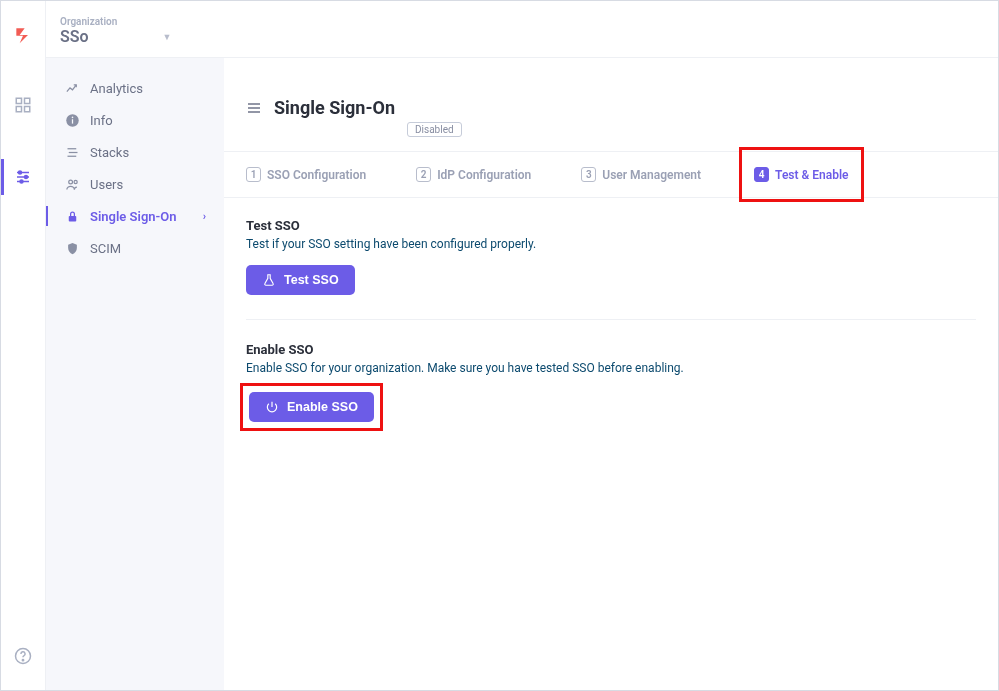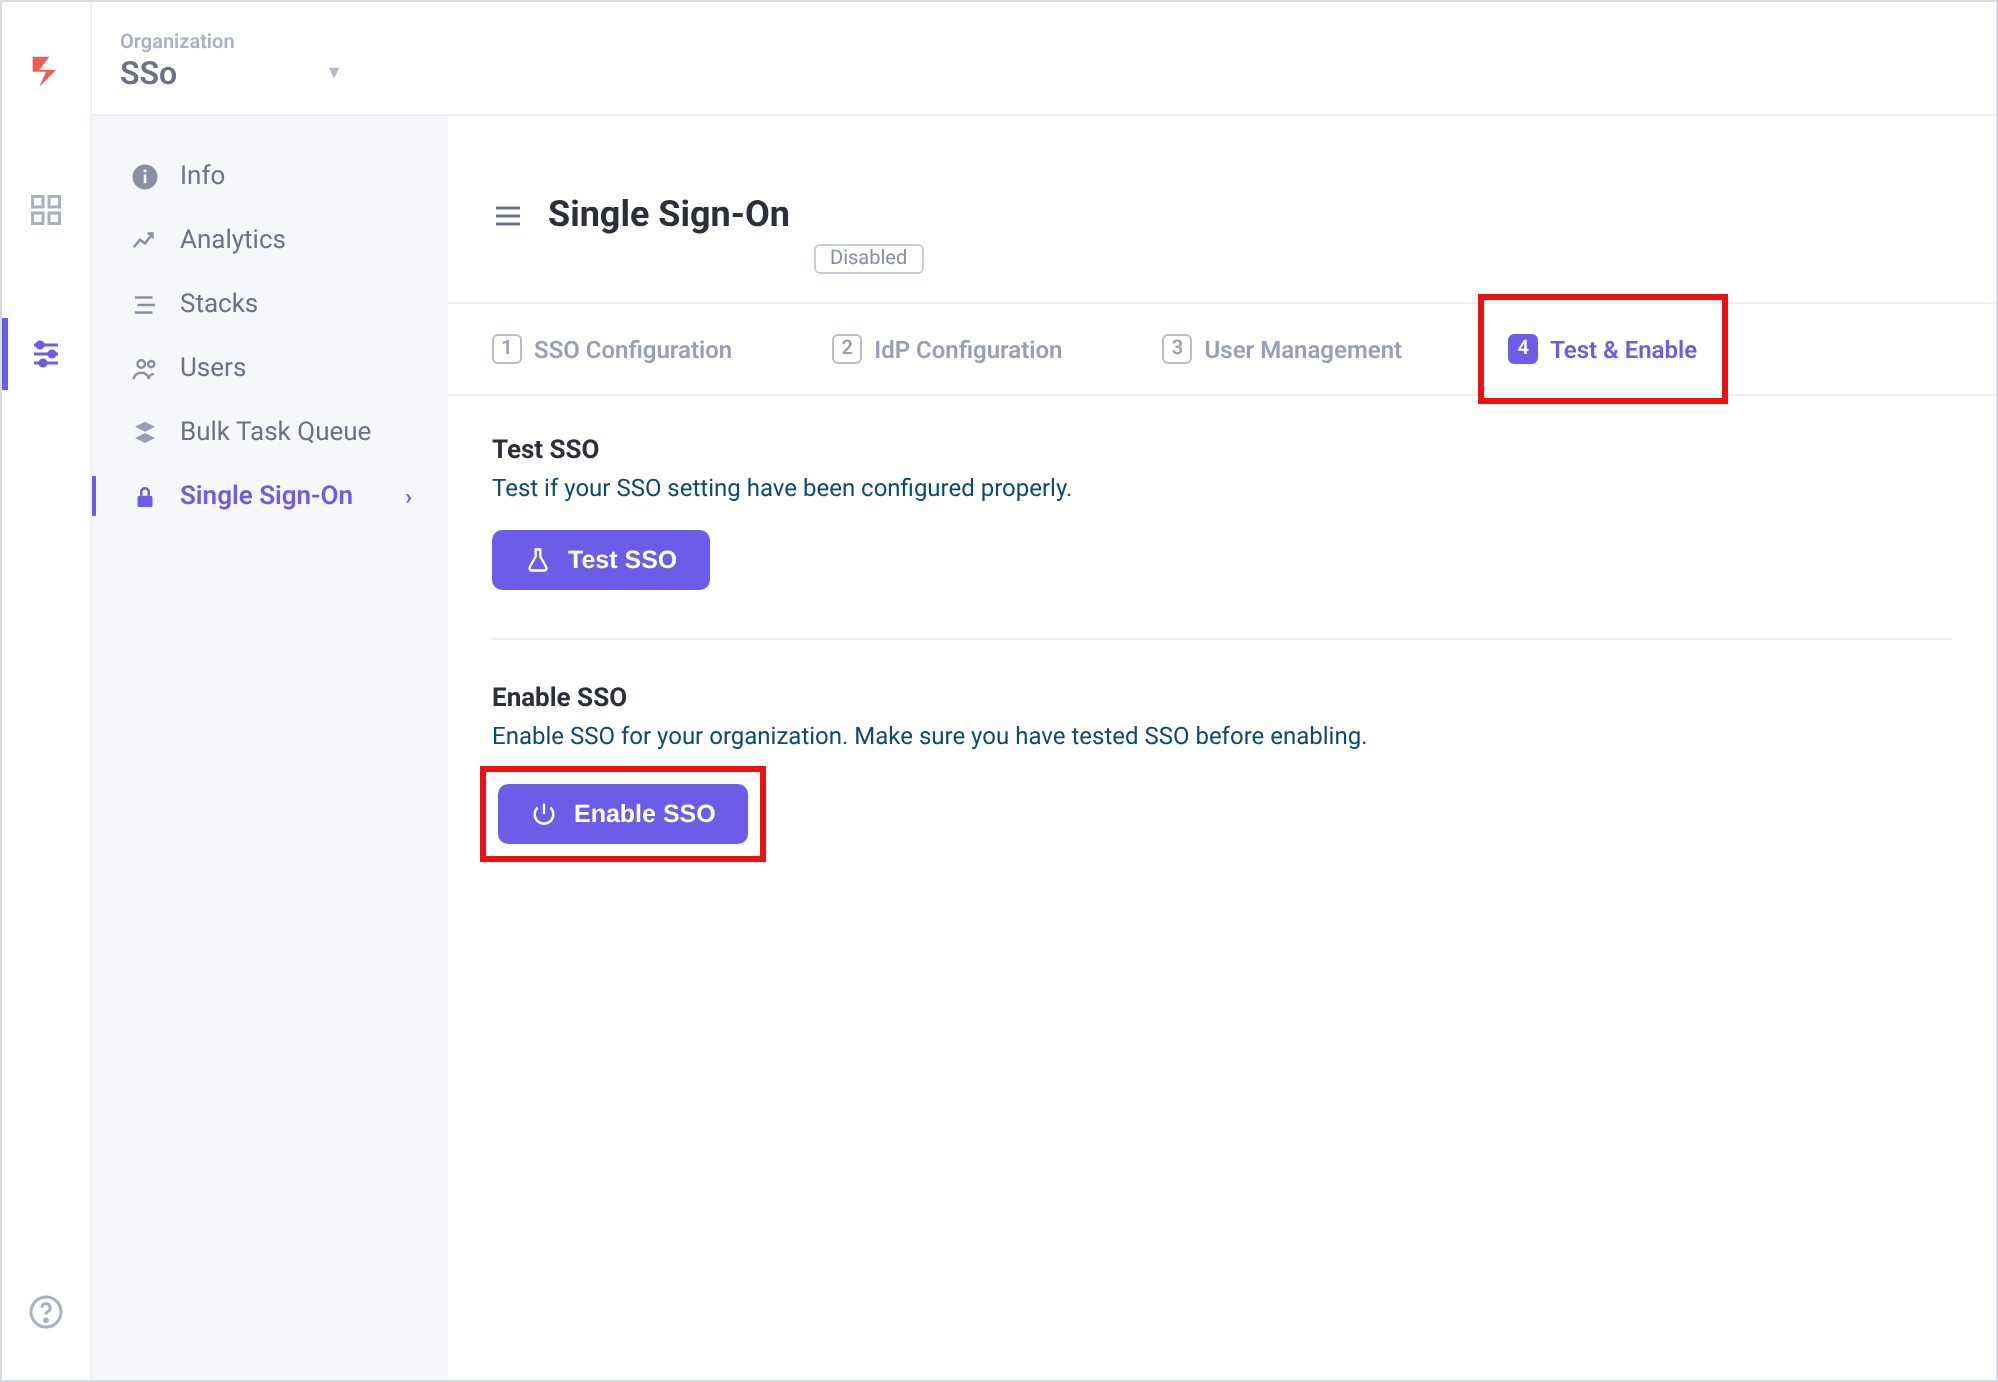--- a/index.html
+++ b/index.html
@@ -165,36 +165,36 @@
         <div class="org-name-row">
           <span class="org-name">SSo</span>
           <span class="dd">▼</span>
         </div>
       </div>
     </div>
     <nav class="sidebar">
 
       <div class="sb-item">
         <span class="sb-icon">
+          <svg width="15" height="15" viewBox="0 0 24 24" fill="none" stroke="#8a90a4" stroke-width="2">
+              <path d="M3 17l5-6 4 3 6-8"></path>
+              <path d="M14 6h4v4"></path>
+            </svg>
+        </span>
+        <span>Analytics</span>
+      </div>
+      <div class="sb-item">
+        <span class="sb-icon">
           <svg width="15" height="15" viewBox="0 0 24 24" fill="#8a90a4">
               <circle cx="12" cy="12" r="10"></circle>
               <rect x="11" y="10" width="2" height="7" fill="#f6f7fb"></rect>
               <circle cx="12" cy="7" r="1.3" fill="#f6f7fb"></circle>
             </svg>
         </span>
         <span>Info</span>
-      </div>
-      <div class="sb-item">
-        <span class="sb-icon">
-          <svg width="15" height="15" viewBox="0 0 24 24" fill="none" stroke="#8a90a4" stroke-width="2">
-              <path d="M3 17l5-6 4 3 6-8"></path>
-              <path d="M14 6h4v4"></path>
-            </svg>
-        </span>
-        <span>Analytics</span>
       </div>
       <div class="sb-item">
         <span class="sb-icon">
           <svg width="15" height="15" viewBox="0 0 24 24" fill="none" stroke="#8a90a4" stroke-width="2">
               <line x1="4" y1="6" x2="18" y2="6"></line>
               <line x1="6" y1="12" x2="20" y2="12"></line>
               <line x1="4" y1="18" x2="18" y2="18"></line>
             </svg>
         </span>
         <span>Stacks</span>
@@ -203,37 +203,37 @@
         <span class="sb-icon">
           <svg width="15" height="15" viewBox="0 0 24 24" fill="none" stroke="#8a90a4" stroke-width="2">
               <circle cx="9" cy="8" r="3"></circle>
               <path d="M3 20c0-3 3-5 6-5s6 2 6 5"></path>
               <circle cx="17" cy="8" r="2.5"></circle>
               <path d="M15 20c0-2.5 2-4 4-4"></path>
             </svg>
         </span>
         <span>Users</span>
       </div>
-      <div class="sb-item">
-        <span class="sb-icon">
-          <svg width="15" height="15" viewBox="0 0 24 24" fill="#8a90a4">
-              <path d="M12 3l8 4-8 4-8-4 8-4zm0 9l8 4-8 4-8-4 8-4z" opacity="0.85"></path>
-            </svg>
-        </span>
-        <span>Bulk Task Queue</span>
-      </div>
       <div class="sb-item active">
         <span class="sb-icon">
           <svg width="15" height="15" viewBox="0 0 24 24" fill="#6c5ce7">
               <rect x="6" y="11" width="12" height="9" rx="1.5"></rect>
               <path d="M9 11V8a3 3 0 0 1 6 0v3" fill="none" stroke="#6c5ce7" stroke-width="2"></path>
             </svg>
         </span>
         <span>Single Sign-On</span>
         <span class="chev">›</span>
+      </div>
+      <div class="sb-item">
+        <span class="sb-icon">
+          <svg width="15" height="15" viewBox="0 0 24 24" fill="#8a90a4">
+              <path d="M12 3l7 3v5c0 5-3 8-7 10-4-2-7-5-7-10V6l7-3z"></path>
+            </svg>
+        </span>
+        <span>SCIM</span>
       </div>
     </nav>
   </div>
 
   <div class="main">
     <div class="main-top-spacer"></div>
     <div class="page-header">
       <span class="ham">
         <svg width="16" height="16" viewBox="0 0 24 24" fill="none" stroke="#6b7186" stroke-width="2.2">
             <line x1="3" y1="6" x2="21" y2="6"></line>

